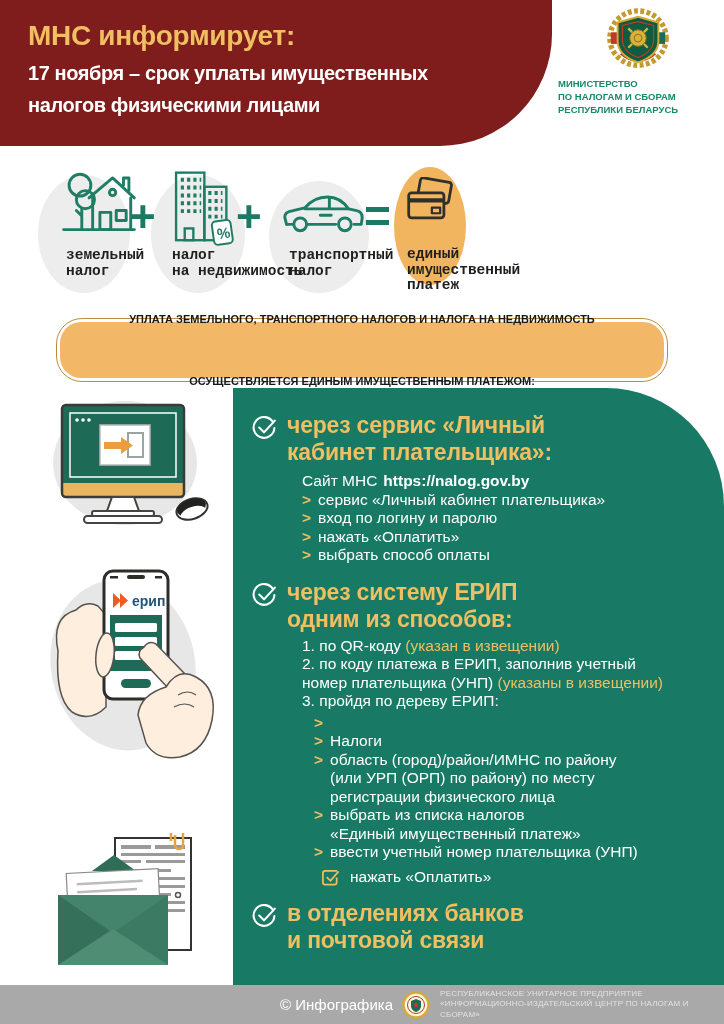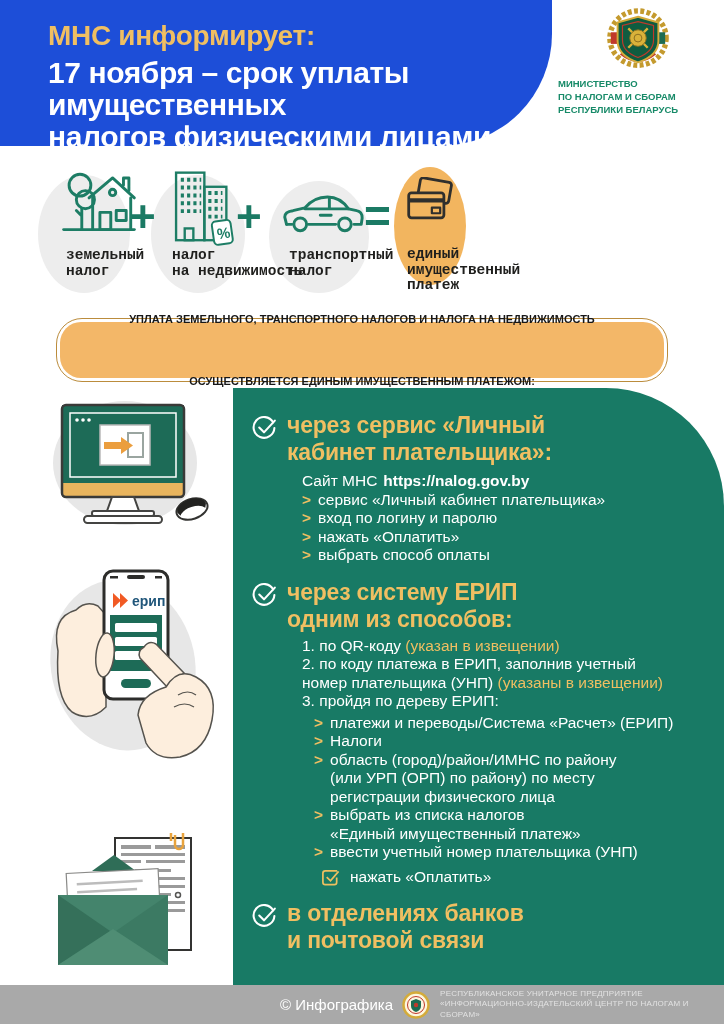--- a/index.html
+++ b/index.html
@@ -1,22 +1,22 @@
 <!DOCTYPE html>
 <html><head>
 <meta charset="utf-8">
 <style>
   html,body{margin:0;padding:0;background:#ffffff;}
   #poster{position:relative;width:724px;height:1024px;background:#ffffff;overflow:hidden;
           font-family:"Liberation Sans", sans-serif;}
   
-  .hdr{position:absolute;left:0;top:0;width:552px;height:146px;background:#1d4ed8;
-       border-radius:0 0 112px 0;box-sizing:border-box;padding:20px 0 0 48px;}
+  .hdr{position:absolute;left:0;top:0;width:552px;height:146px;background:#7f1d1d;
+       border-radius:0 0 112px 0;box-sizing:border-box;padding:20px 0 0 28px;}
   .kicker{color:#f0bf62;font-size:28px;font-weight:bold;letter-spacing:-0.3px;}
-  .title{margin-top:5px;color:#ffffff;font-size:30px;font-weight:bold;line-height:32px;letter-spacing:-0.4px;}
+  .title{margin-top:5px;color:#ffffff;font-size:20px;font-weight:bold;line-height:32px;letter-spacing:-0.4px;}
   .title span{display:block;}
   .ministry{position:absolute;left:558px;top:8px;width:160px;text-align:left;}
   .ministry svg{display:block;margin:0 auto;}
   .min-lines{margin-top:3px;color:#178a68;font-weight:bold;font-size:9.5px;line-height:13px;}
   .min-lines span{display:block;}
   
   .equation{position:absolute;left:0;top:155px;width:724px;height:160px;}
   .circle{position:absolute;background:#ededed;border-radius:50%;}
   .c1{left:38px;top:20px;width:92px;height:118px;}
   .c2{left:151px;top:20px;width:94px;height:118px;}
@@ -331,23 +331,20 @@
       </div>
       <div>
         <span style="display:block">2. по коду платежа в ЕРИП, заполнив учетный</span>
         <span><span>номер плательщика (УНП)</span> <span class="gold">(указаны в извещении)</span></span>
       </div>
       <div><span>3. пройдя по дереву ЕРИП:</span></div>
     </div>
     <div class="tree body-txt">
       <div class="bullet">
         <span class="arr">&gt;</span>
-        <span class="bullet-lines">
-            <span>платежи и переводы/Система «Расчет» (ЕРИП)</span>
-          </span>
       </div>
       <div class="bullet">
         <span class="arr">&gt;</span>
         <span class="bullet-lines">
             <span>Налоги</span>
           </span>
       </div>
       <div class="bullet">
         <span class="arr">&gt;</span>
         <span class="bullet-lines">

